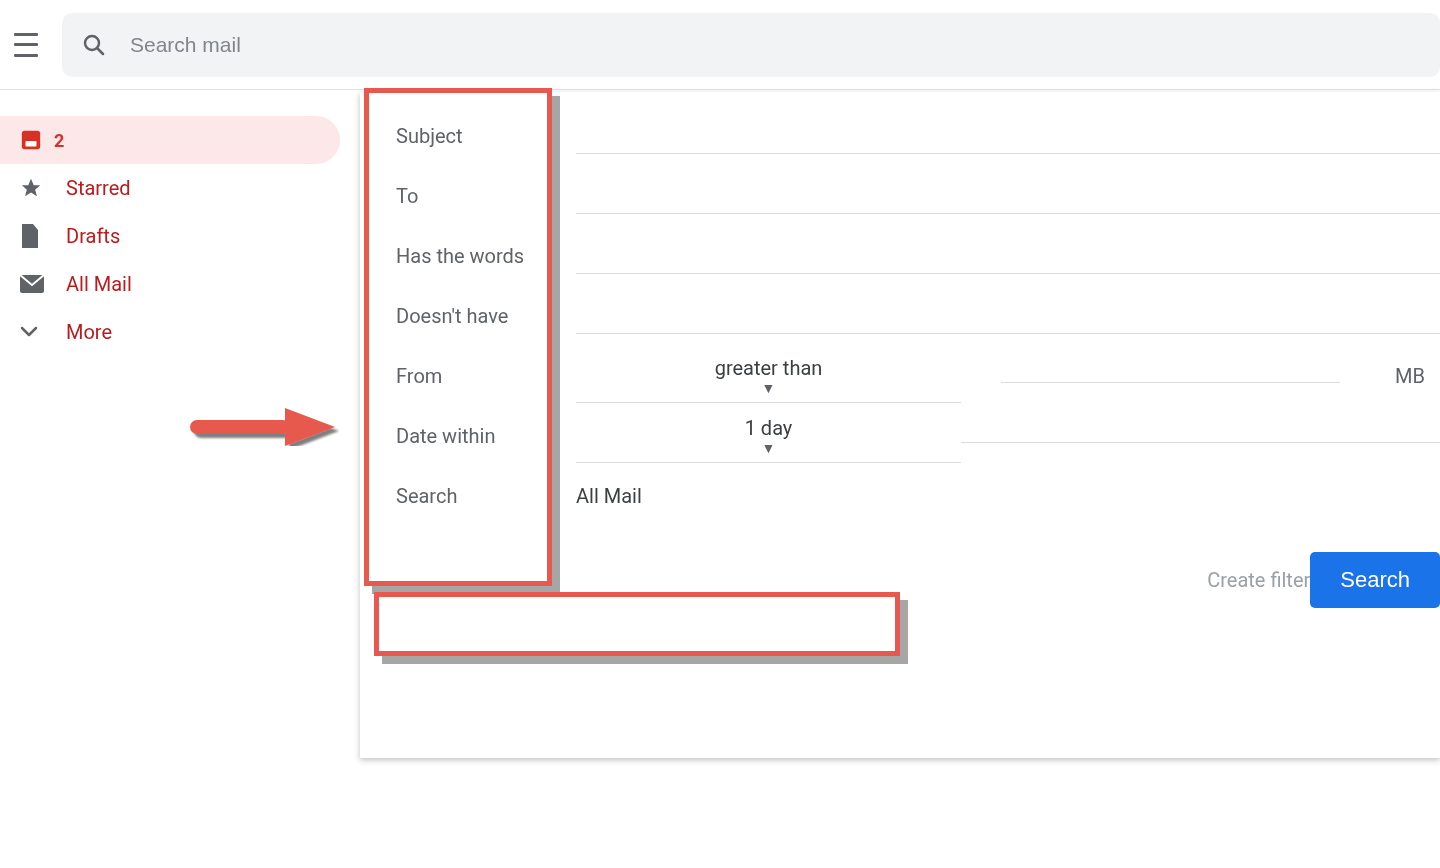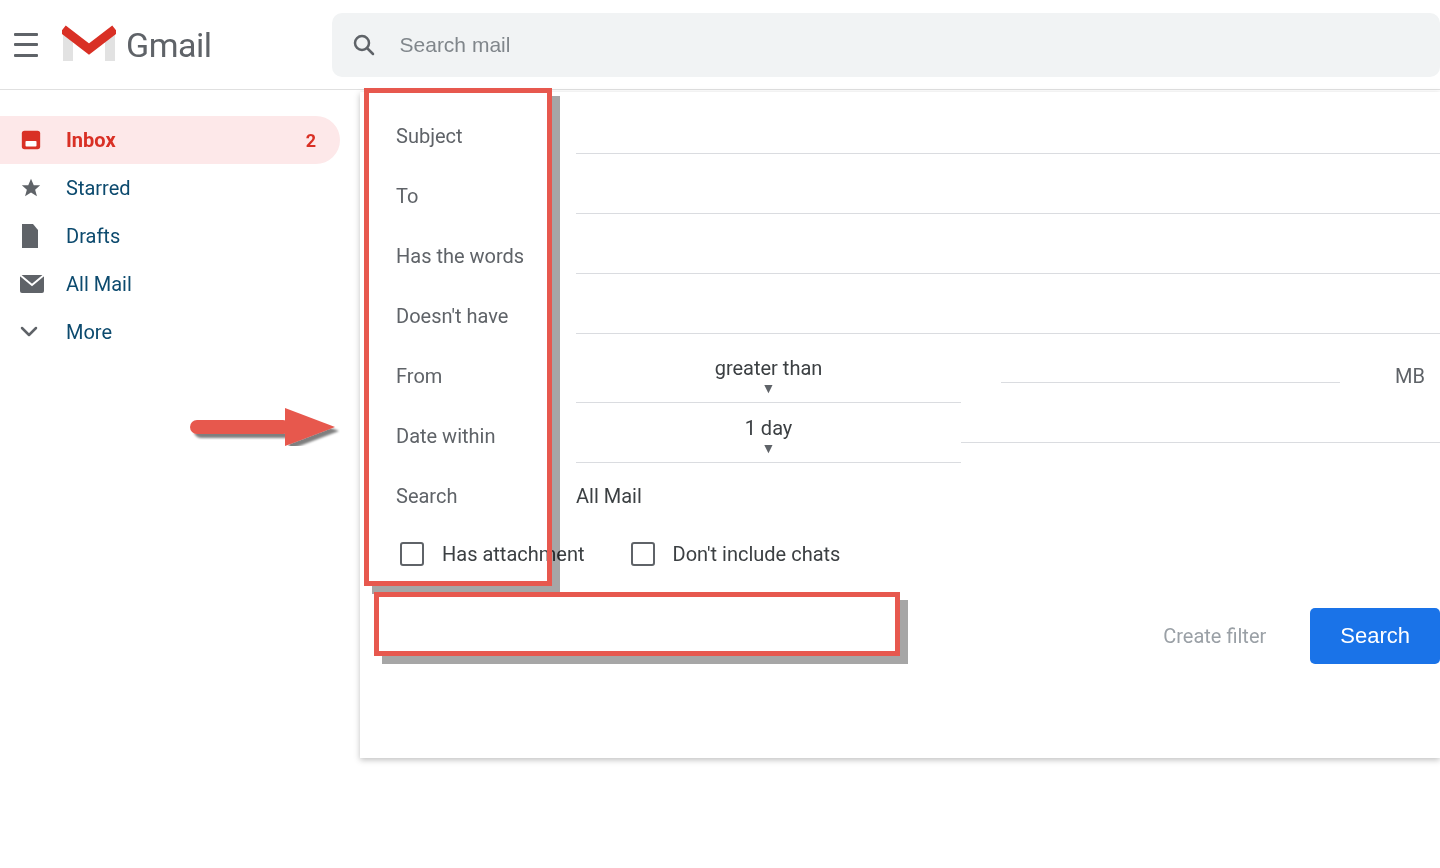--- a/index.html
+++ b/index.html
@@ -73,21 +73,21 @@
   .sb-list { list-style:none; }
   .sb-item {
     display:flex; align-items:center;
     height: 48px;
     padding-left: 20px;
     padding-right: 24px;
     border-top-right-radius: 24px;
     border-bottom-right-radius: 24px;
     cursor:pointer;
     font-size: 20px;
-    color:#0c4a6e;
+    color:#b91c1c;
     margin-right: 20px;
   }
   .sb-item .ic { width:34px; height:24px; display:flex; align-items:center; color:#5f6368;}
   .sb-item .lbl { flex:1; margin-left: 12px; }
   .sb-item.active {
     background:#fde8e9; color:#d93025; font-weight:700;
   }
   .sb-item.active .ic { color:#d93025; }
   .sb-item .badge { font-weight:700; color:#d93025; font-size:18px;}
   .arrow-annot {
@@ -141,21 +141,21 @@
   }
   .chk { display:flex; align-items:center; cursor:pointer;}
   .chk-box{
     width:24px;height:24px;border:2.5px solid #5f6368;border-radius:3px;
     margin-right:18px;
   }
   .chk-label{ font-size:20px; color:#3c4043;}
 
   .action-row{
     display:flex; justify-content:flex-end; align-items:center;
-    padding: 26px 0 0 0; gap: 44px;
+    padding: 26px 0 0 0; 
   }
   .create-filter{ color:#9aa0a6; font-size:20px; cursor:default;}
   .search-btn{
     background:#1a73e8; color:#fff; font-size:22px; font-weight:500;
     border:none; border-radius:5px; padding: 15px 30px; cursor:pointer;
   }
 
   
   .annot-box{
     position:absolute; border:5px solid #e7584e;
@@ -170,28 +170,20 @@
   }
 </style>
 </head>
 <body>
 
 <div class="header">
   <div class="hamburger-icon">
     <span></span>
       <span></span>
       <span></span>
-  </div>
-  <div class="gmail-logo">
-    <svg viewBox="0 0 52 40">
-      <polygon points="0,4 0,36 10,36 10,14" fill="#e2e2e2"></polygon>
-      <polygon points="52,4 52,36 42,36 42,14" fill="#e2e2e2"></polygon>
-      <polyline points="0,4 26,24 52,4" fill="none" stroke="#d93025" stroke-width="9"></polyline>
-    </svg>
-    <span class="gmail-logo-text">Gmail</span>
   </div>
   <div class="search-bar">
     <span class="search-glyph">
       <svg width="24" height="24" viewBox="0 0 24 24" fill="none">
           <circle cx="10" cy="10" r="7" stroke="#5f6368" stroke-width="2.5"></circle>
           <line x1="15" y1="15" x2="21" y2="21" stroke="#5f6368" stroke-width="2.5" stroke-linecap="round"></line>
         </svg>
     </span>
     <input type="text" placeholder="Search mail" style="">
   </div>
@@ -202,21 +194,20 @@
   <div class="sidebar">
     <ul class="sb-list">
       <li class="sb-item active">
         <span class="ic">
             <svg width="22" height="22" viewBox="0 0 24 24">
               <rect x="2" y="2" width="20" height="20" rx="3" fill="#d93025"></rect>
               <path d="M6 12 L10 16 L18 8" fill="none" stroke="#fff" stroke-width="0"></path>
               <rect x="6" y="13" width="12" height="6" rx="1" fill="#fff"></rect>
             </svg>
           </span>
-        <span class="lbl">Inbox</span>
         <span class="badge">2</span>
       </li>
       <li class="sb-item">
         <span class="ic">
             <svg width="22" height="22" viewBox="0 0 24 24" fill="#5f6368">
               <polygon points="12,2 15,9 22,9 16.5,14 18.5,21 12,17 5.5,21 7.5,14 2,9 9,9"></polygon>
             </svg>
           </span>
         <span class="lbl">Starred</span>
       </li>
@@ -291,30 +282,20 @@
         <div class="dd date-val">
           <span></span>
         </div>
       </div>
     </div>
     <div class="filter-row">
       <span class="flabel">Search</span>
       <span class="search-scope">All Mail</span>
     </div>
 
-    <div class="check-row">
-      <div class="chk">
-        <span class="chk-box"></span>
-        <span class="chk-label">Has attachment</span>
-      </div>
-      <div class="chk">
-        <span class="chk-box"></span>
-        <span class="chk-label">Don't include chats</span>
-      </div>
-    </div>
 
     <div class="action-row">
       <span class="create-filter">Create filter</span>
       <button class="search-btn">Search</button>
     </div>
 
     <div class="annot-box annot-labels"></div>
     <div class="annot-box annot-checks"></div>
   </div>
 </div>

